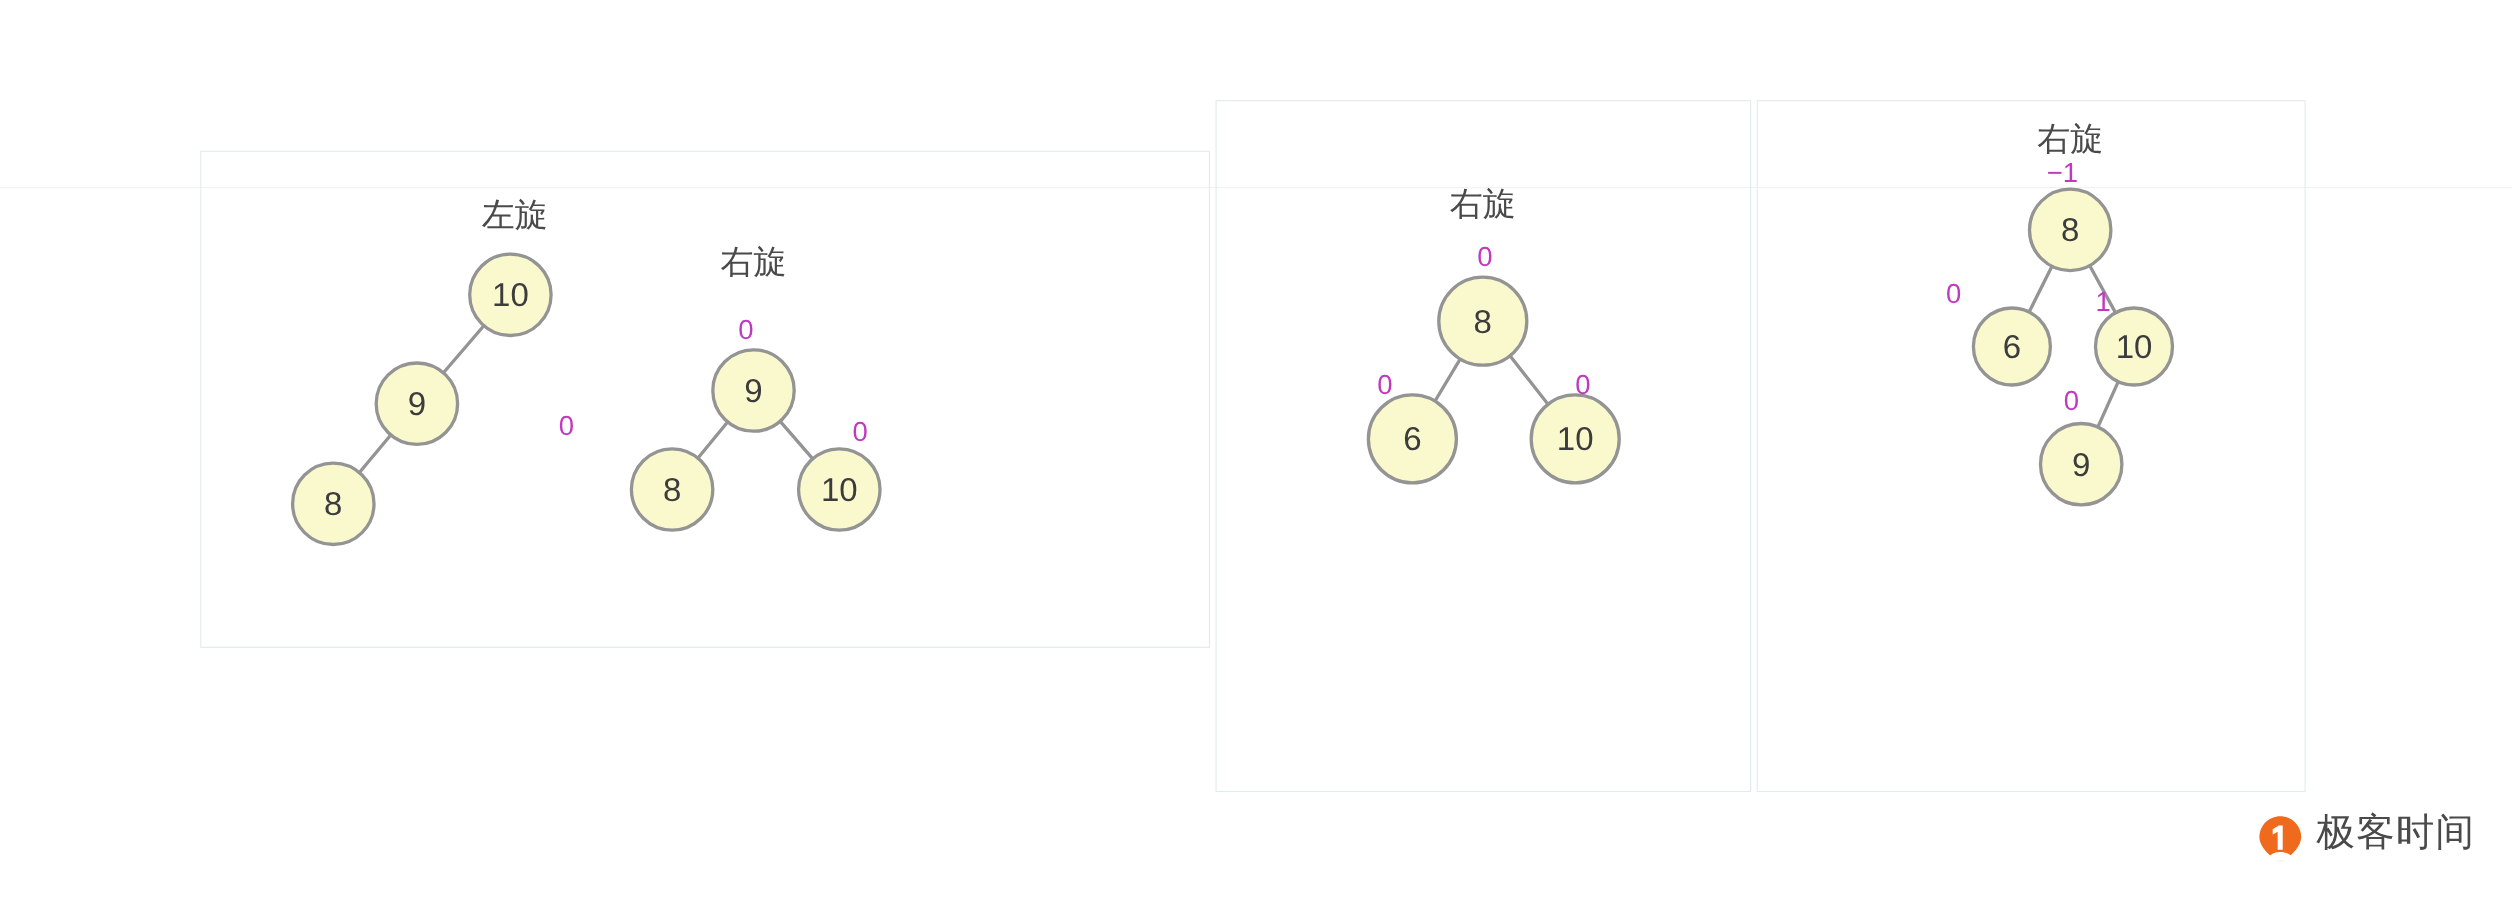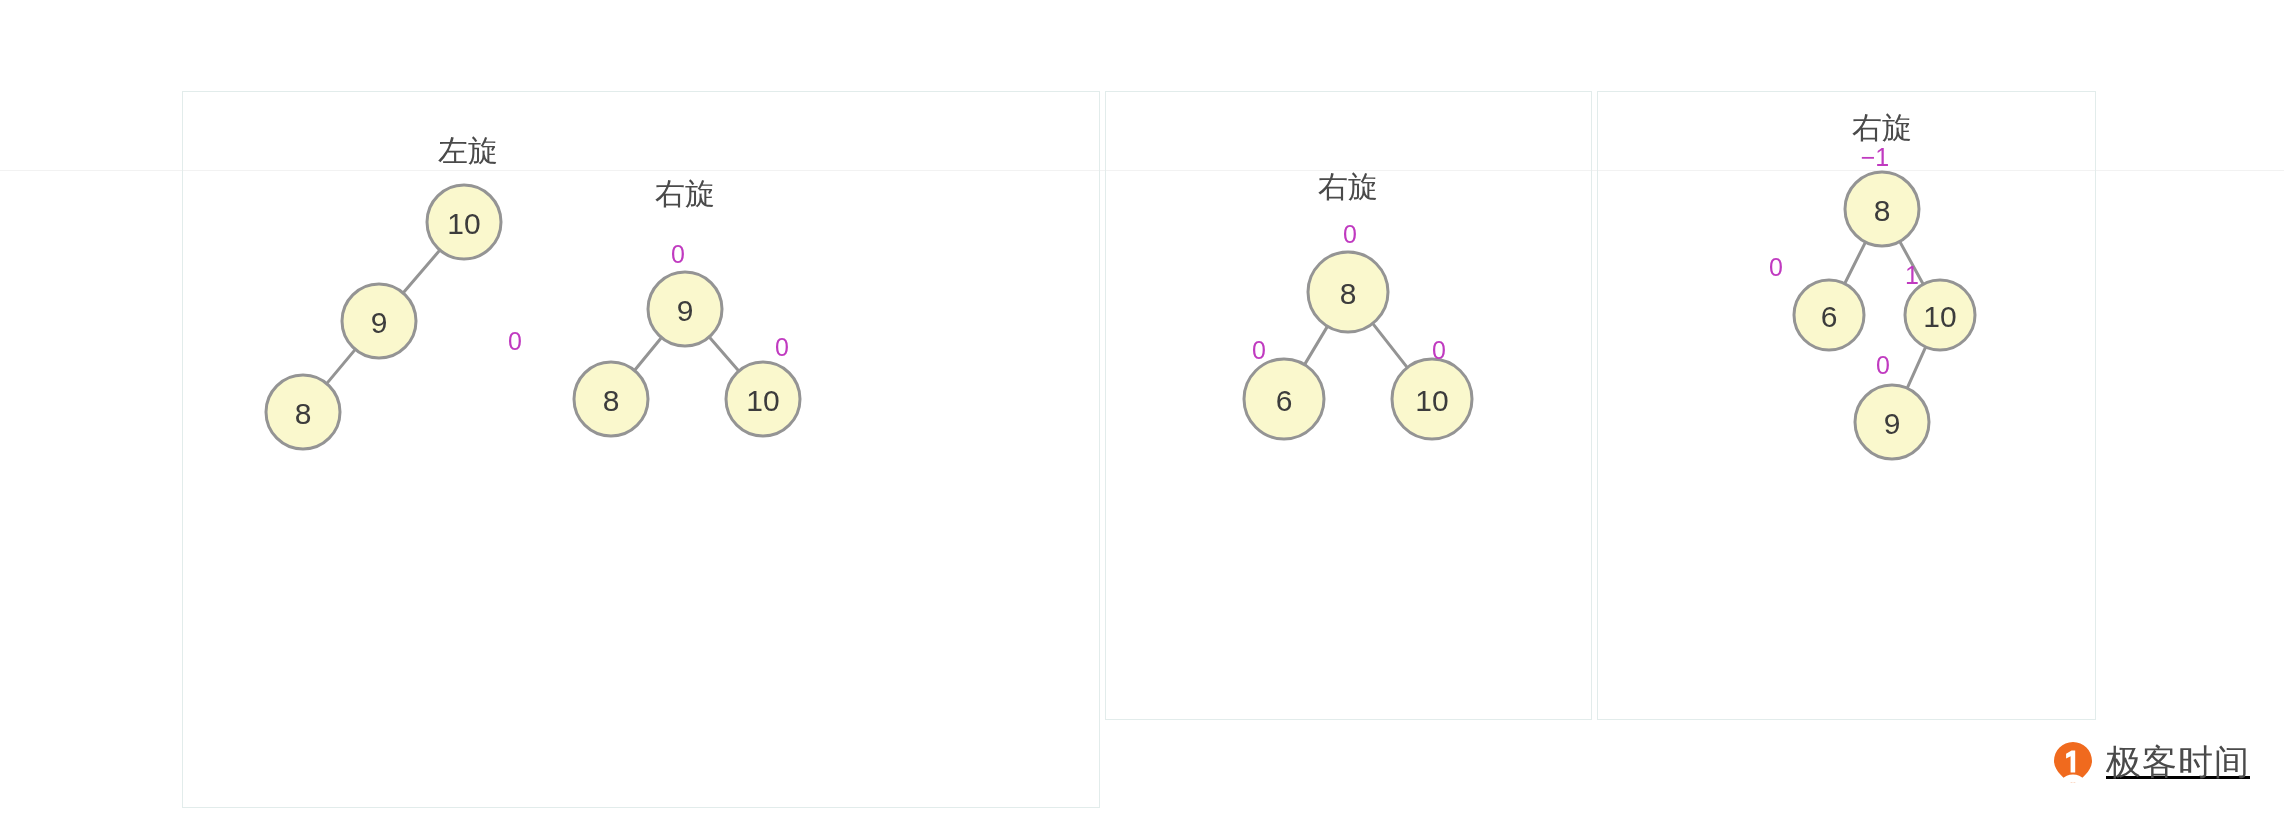--- a/index.html
+++ b/index.html
@@ -64,23 +64,22 @@
     font-family:"DejaVu Sans","Liberation Sans",sans-serif;
     font-size:30px;
     text-anchor:middle;
     dominant-baseline:central;
   }
 
   
   .logo{
     position:absolute;
     display:flex;
-    align-items:center;
+    align-items:flex-start;
     gap:11px;
-    text-decoration:underline;
   }
   .logo-mark{
     width:44px;height:44px;
     flex:0 0 auto;
   }
   .logo-text{
     font-family:"DejaVu Sans","Liberation Sans",sans-serif;
     font-size:35px;
     color:#4a4a4a;
     letter-spacing:1px;
@@ -89,21 +88,21 @@
   }
 </style>
 </head>
 <body>
 
 <div id="root">
 
   <div class="page-rule" style="top: 170px; background: rgb(242, 242, 242);"></div>
 
   <div class="panels" style="left: 182px; top: 91px; height: 629px;">
-      <div class="panel" style="width: 918px; height: 717px; border-color: rgb(226, 236, 235);">
+      <div class="panel" style="width: 918px; height: 452px; border-color: rgb(226, 236, 235); margin-top: 46px;">
         <svg class="svg-layer" width="918" height="629" viewBox="0 0 918 629">
           <line x1="258.20022004635894" y1="156.55503782835842" x2="218.79977995364106" y2="202.44496217164158" class="edge-line" stroke="#949494"></line>
           <line x1="173.56452265256306" y1="255.86353208706265" x2="142.43547734743694" y2="293.13646791293735" class="edge-line" stroke="#949494"></line>
           <text x="285" y="58" class="tree-title" fill="#4a4a4a">左旋</text>
           <g>
             <circle cx="281" cy="130" r="37" class="node-circle" fill="#faf8cd" stroke="#949494"></circle>
             <text x="281" y="131" class="node-label" fill="#3c3c3c">10</text>
           </g>
           <g>
             <circle cx="196" cy="229" r="37" class="node-circle" fill="#faf8cd" stroke="#949494"></circle>

